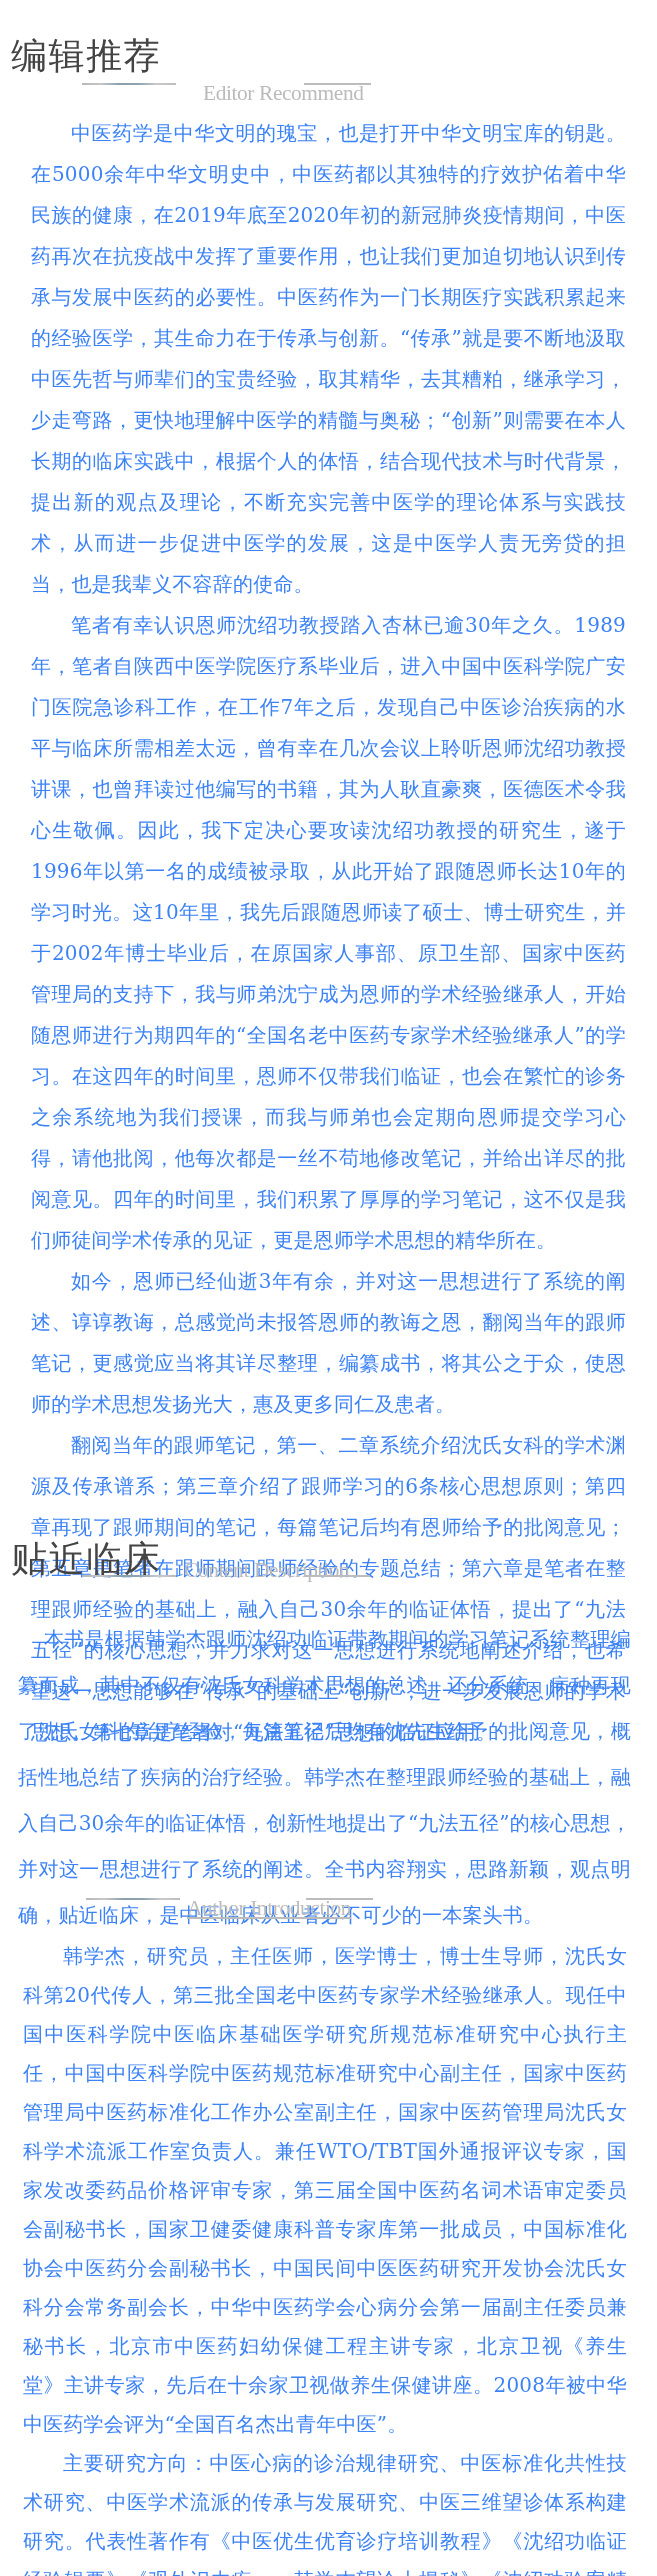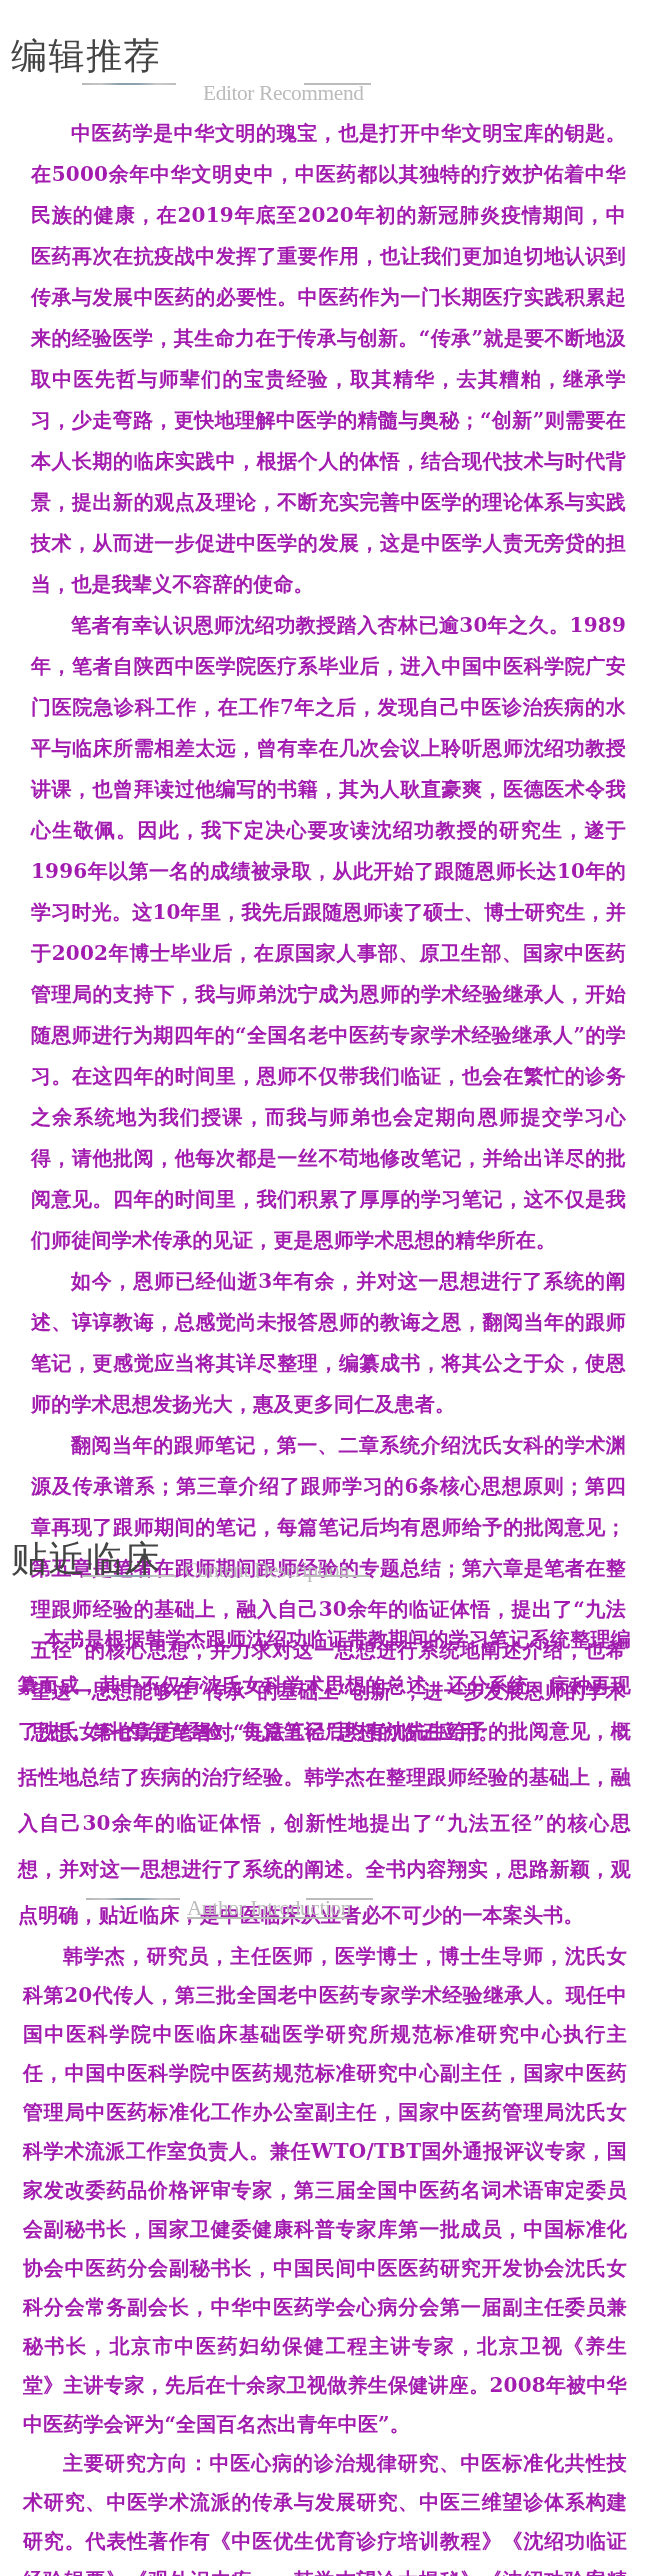--- a/index.html
+++ b/index.html
@@ -65,23 +65,22 @@
       position: absolute;
       left: 31px;
       width: 595px;
     }
     .para {
       margin: 0;
       font-size: 20px;
       line-height: 41px;
       text-align: justify;
       text-indent: 2em;
-      color: #a21caf;
+      color: #3b82f6;
       letter-spacing: 0.2px;
-      font-weight: bold;
     }
     .para.small {
       font-size: 20px;
       line-height: 46px;
       text-indent: 1.3em;
     }
   </style>
 </head>
 <body>
 

